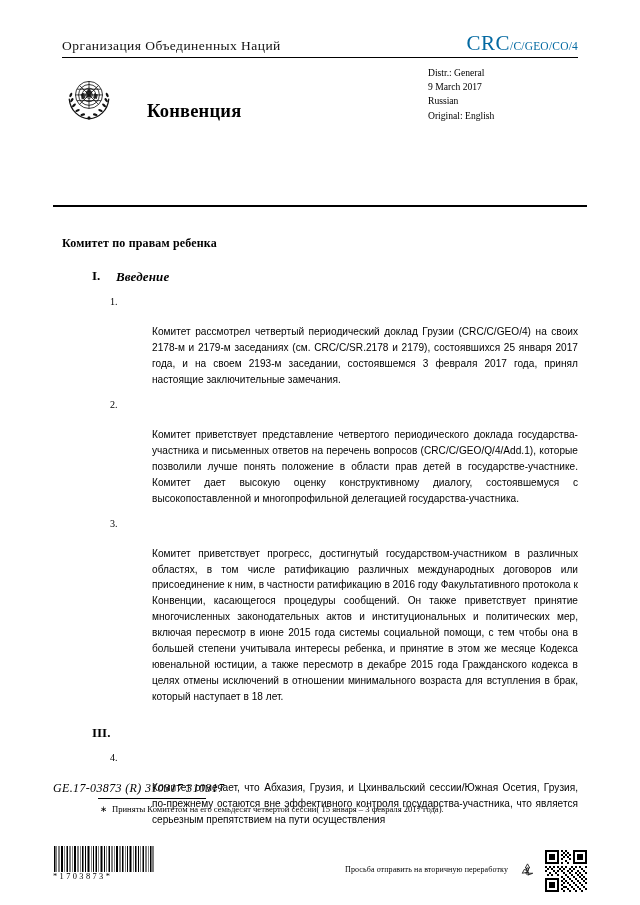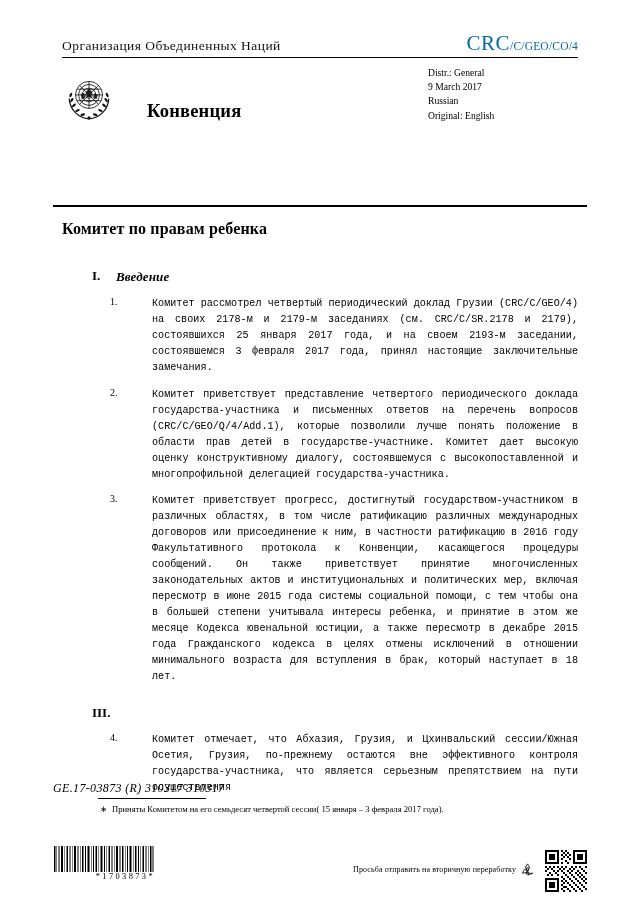--- a/index.html
+++ b/index.html
@@ -101,24 +101,24 @@
     top: 205px;
     width: 534px;
     height: 0;
     border-top: 2.4px solid #000;
   }
 
   
   .committee {
     position: absolute;
     left: 62px;
-    top: 220px;
+    top: 236px;
     font-family: "Liberation Serif", serif;
     font-weight: bold;
-    font-size: 16px;
+    font-size: 12px;
     letter-spacing: 0.15px;
   }
 
   .content {
     position: absolute;
     left: 62px;
     top: 248px;
     width: 516px;
   }
 
@@ -164,26 +164,27 @@
     margin-left: 48px;
     width: 468px;
   }
   .para-num {
     flex: 0 0 42px;
     font-family: "Liberation Serif", serif;
     font-size: 10.1px;
   }
   .para-text {
     flex: 1 1 auto;
-    font-family: Liberation Mono, monospace;
+    font-family: Liberation Sans, sans-serif;
     font-size: 10.1px;
     line-height: 1.58;
     text-align: justify;
     letter-spacing: 0.02px;
     hyphens: manual;
+    margin-top: 28px;
   }
 
   
   .fn-rule {
     position: absolute;
     left: 98px;
     top: 798px;
     width: 108px;
     border-top: 1px solid #000;
   }
@@ -224,31 +225,31 @@
   }
   .barcode {
     display: block;
     width: 102px;
     height: 26px;
   }
   .barcode-num {
     font-family: "Liberation Serif", serif;
     font-size: 8.4px;
     letter-spacing: 2.4px;
-    text-align: right;
+    text-align: left;
     margin-top: 0px;
   }
 
   .recycle {
     position: absolute;
     right: 105px;
     top: 862px;
     display: flex;
     align-items: center;
-    gap: 4px;
+    gap: 12px;
     margin-left: 20px;
   }
   .recycle-text {
     font-family: "Liberation Serif", serif;
     font-size: 8px;
     letter-spacing: 0.1px;
     white-space: nowrap;
   }
   .recycle-icon { width: 15px; height: 15px; display: block; }
 

